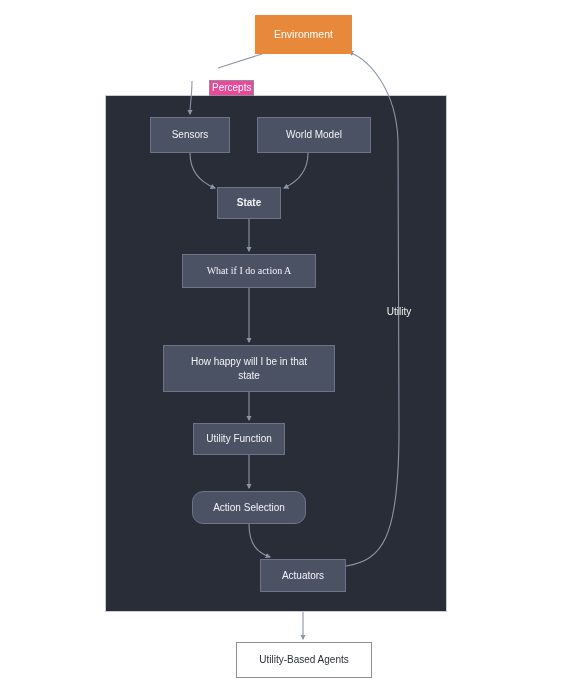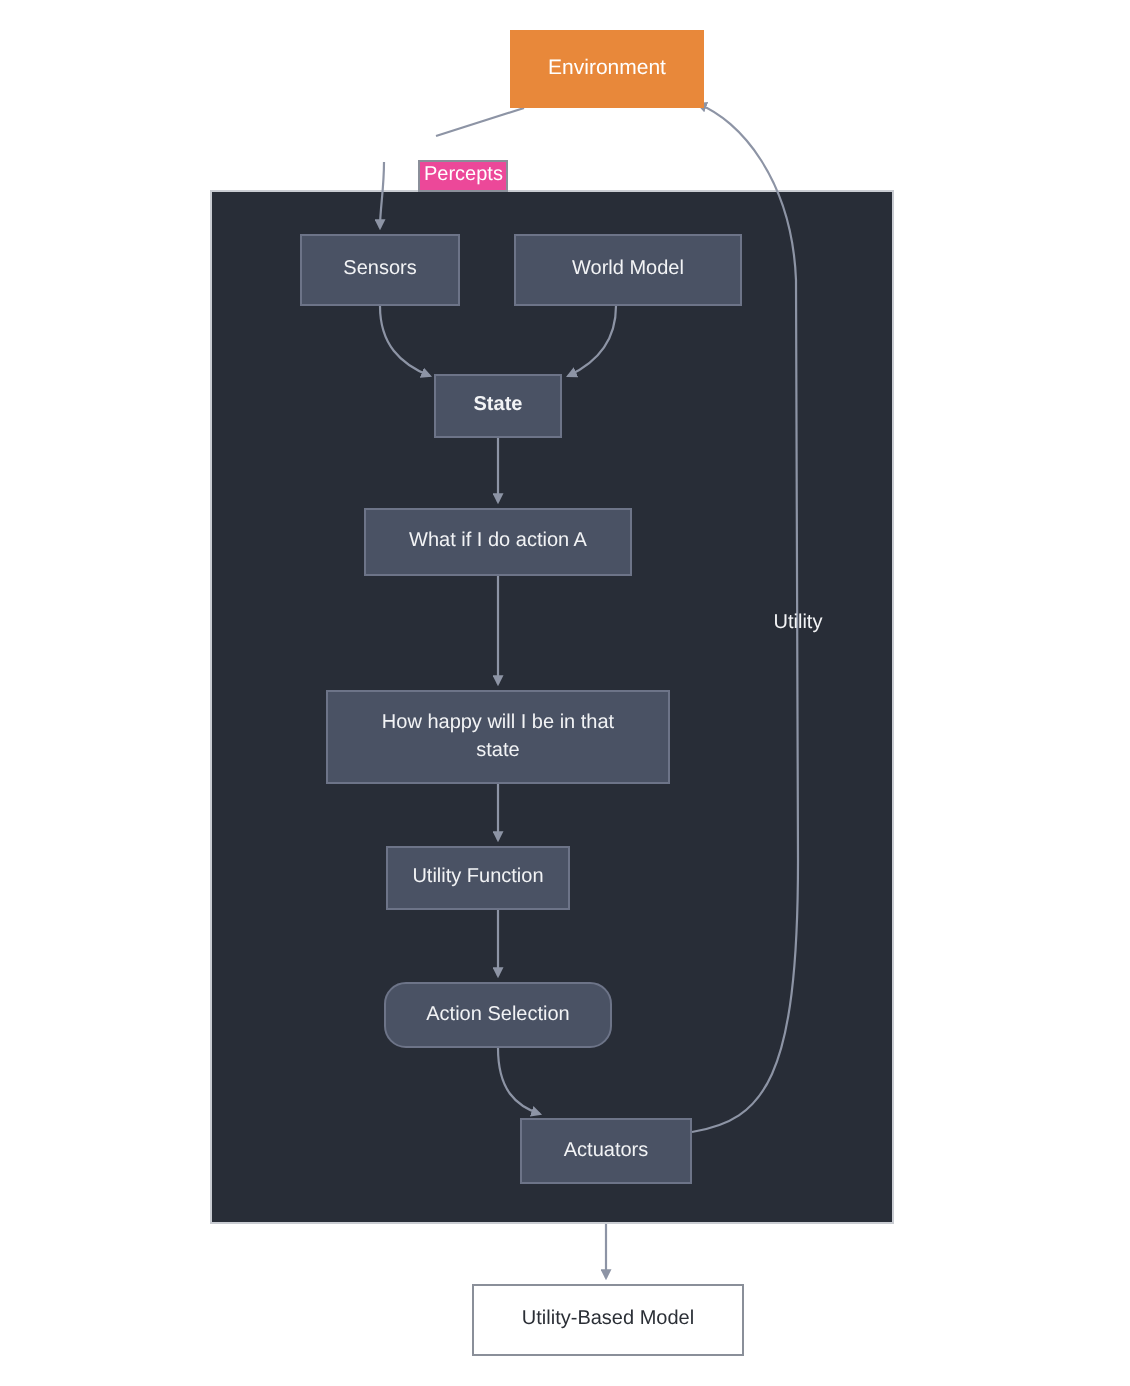--- a/index.html
+++ b/index.html
@@ -72,21 +72,21 @@
   
   .slate {
     background: #4a5264;
     border: 1px solid #6d7488;
     color: #f2f3f5;
     font-size: 10px;
   }
   #sensors      { left: 150px; top: 117px; width: 80px;  height: 36px; }
   #world-model  { left: 257px; top: 117px; width: 114px; height: 36px; }
   #state        { left: 217px; top: 187px; width: 64px;  height: 32px; font-weight: bold; }
-  #what-if      { left: 182px; top: 254px; width: 134px; height: 34px; }
+  #what-if      { left: 182px; top: 254px; width: 134px; height: 34px; font-family: Liberation Serif, serif; }
   #how-happy    { left: 163px; top: 345px; width: 172px; height: 47px; padding: 0 19px; }
   #utility-fn   { left: 193px; top: 423px; width: 92px; height: 32px; }
   #action-sel   { left: 192px; top: 491px; width: 114px; height: 33px; border-radius: 11px; }
   #actuators    { left: 260px; top: 559px; width: 86px;  height: 33px; }
   
   #percepts {
     left: 166px;
     top: 80px;
     height: 16px;
     padding: 0 2px;
@@ -173,15 +173,15 @@
   <div class="node slate" id="how-happy">How happy will I be in that state</div>
 
   <div class="node slate" id="utility-fn">Utility Function</div>
 
   <div class="node slate" id="action-sel">Action Selection</div>
 
   <div class="node slate" id="actuators">Actuators</div>
 
   <div class="node" id="actions">Utility</div>
 
-  <div class="node" id="caption">Utility-Based Model</div>
+  <div class="node" id="caption">Utility-Based Agents</div>
 
 </div>
 
 </body></html>

